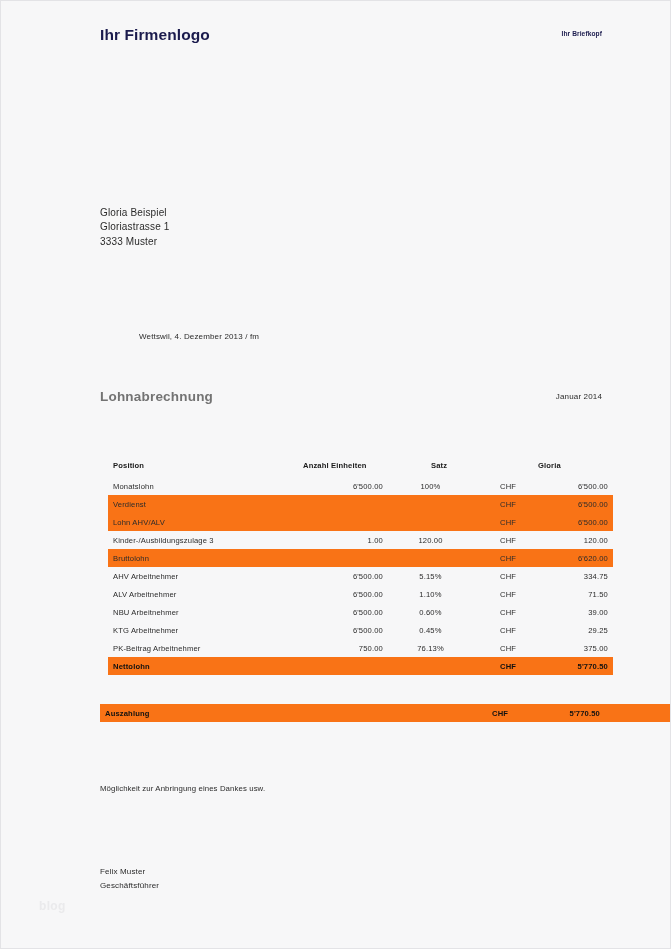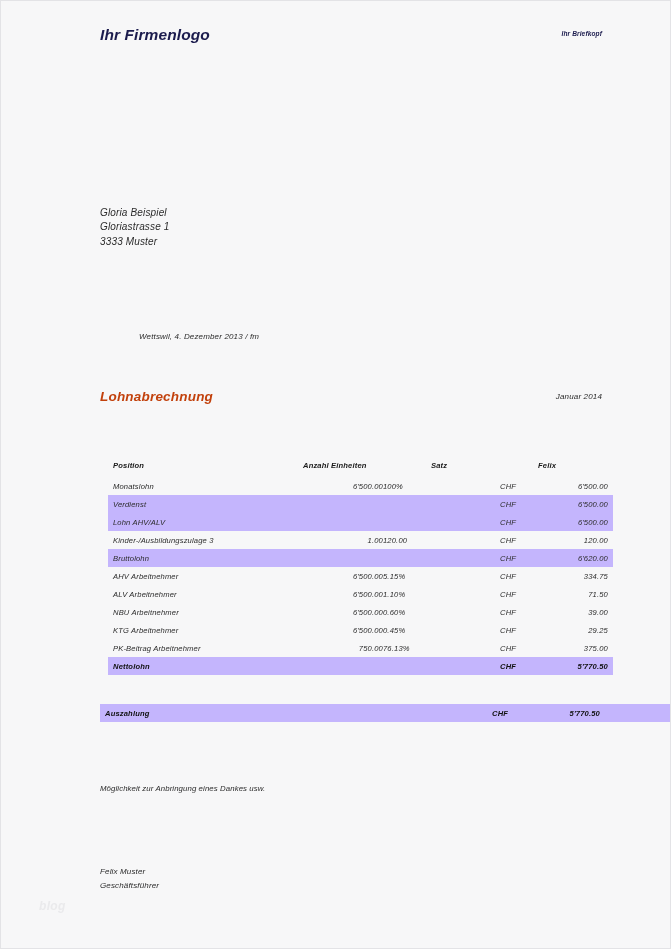--- a/index.html
+++ b/index.html
@@ -19,21 +19,20 @@
     height: 949px;
     box-sizing: border-box;
     background: #f7f7f8;
     border: 1px solid #e3e3e6;
     overflow: hidden;
   }
   .inner {
     position: absolute;
     left: 0; top: 0; right: 0; bottom: 0;
     padding: 0;
-    font-style: italic;
   }
 
   
   .letterhead {
     position: absolute;
     left: 99px;
     top: 25px;
     font-size: 15.5px;
     font-weight: bold;
     color: #1b1b4d;
@@ -72,21 +71,21 @@
     margin-left: 39px;
   }
 
   
   .doctitle {
     position: absolute;
     left: 99px;
     top: 388px;
     font-size: 13.5px;
     font-weight: bold;
-    color: #c2410c;
+    color: #737373;
     letter-spacing: 0.2px;
   }
   .docperiod {
     position: absolute;
     right: 68px;
     top: 391px;
     font-size: 8px;
     color: #2b2b2b;
     letter-spacing: 0.15px;
   }
@@ -100,31 +99,31 @@
     font-size: 7.6px;
     color: #2b2b2b;
   }
   .trow {
     position: relative;
     display: flex;
     align-items: center;
     height: 18px;
     letter-spacing: 0.15px;
   }
-  .trow.shaded { background: #c4b5fd; }
+  .trow.shaded { background: #f97316; }
   .trow.head {
     font-weight: bold;
     height: 24px;
     color: #1a1a1a;
   }
   .trow.bold { font-weight: bold; color: #111; }
 
   .c-pos    { width: 165px; padding-left: 5px; box-sizing: border-box; }
   .c-qty    { width: 110px; text-align: right; }
-  .c-rate   { width: 95px;  text-align: left; }
+  .c-rate   { width: 95px;  text-align: center; }
   .c-cur    { width: 60px;  padding-left: 22px; box-sizing: border-box; }
   .c-amt    { width: 75px;  text-align: right; padding-right: 5px; box-sizing: border-box; }
 
   .trow.head .c-qty  { text-align: left; padding-left: 30px; box-sizing: border-box; }
   .trow.head .c-rate { text-align: left; padding-left: 48px; box-sizing: border-box; }
   .trow.head .c-amt  { text-align: left; }
   .trow.head .c-cur  { padding-left: 22px; }
 
   
   .payout {
@@ -190,21 +189,21 @@
 
     <div class="doctitle">Lohnabrechnung</div>
     <div class="docperiod">Januar 2014</div>
 
     <div class="table">
       <div class="trow head">
         <div class="c-pos">Position</div>
         <div class="c-qty">Anzahl Einheiten</div>
         <div class="c-rate">Satz</div>
         <div class="c-cur"></div>
-        <div class="c-amt">Felix</div>
+        <div class="c-amt">Gloria</div>
       </div>
       <div id="table-body">
           <div class="trow">
             <div class="c-pos">Monatslohn</div>
             <div class="c-qty">6'500.00</div>
             <div class="c-rate">100%</div>
             <div class="c-cur">CHF</div>
             <div class="c-amt">6'500.00</div>
           </div>
           <div class="trow shaded">

